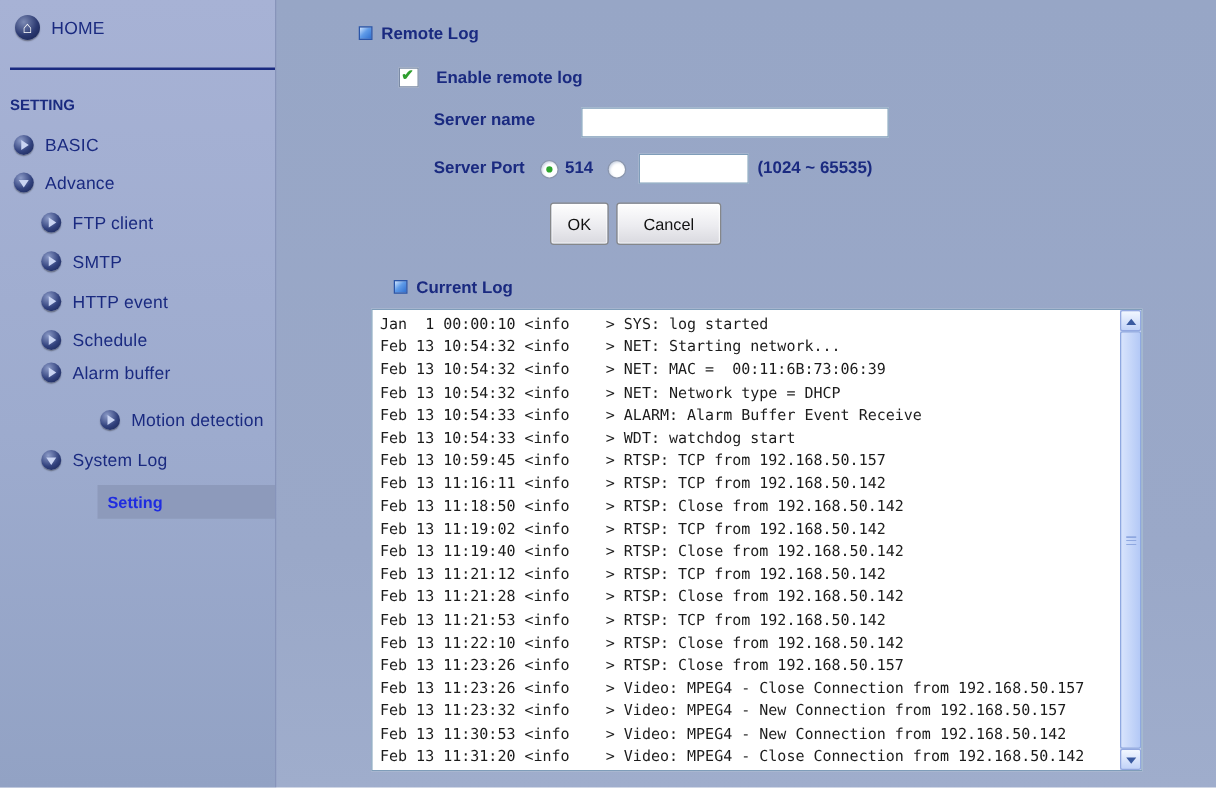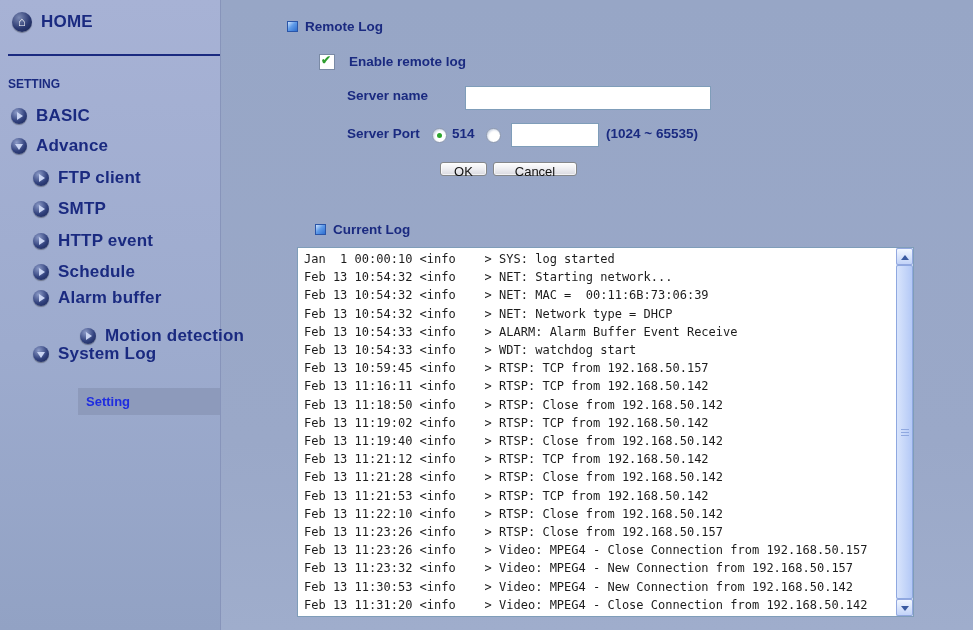--- a/index.html
+++ b/index.html
@@ -4,21 +4,21 @@
 <style>
   html,body{margin:0;padding:0;}
   #app{position:relative;width:973px;height:630px;overflow:hidden;
        background:linear-gradient(180deg,#97a6c6 0%,#9aa8c8 70%,#9fadcc 100%);
        font-family:"Liberation Sans",sans-serif;-webkit-font-smoothing:antialiased;}
   
   .sidebar{position:absolute;left:0;top:0;width:220px;height:630px;
        background:linear-gradient(180deg,#a7b2d5 0%,#9dabce 55%,#92a2c4 100%);
        border-right:1px solid #8794ba;}
   .navrow{position:absolute;display:flex;align-items:center;gap:9px;height:20px;cursor:pointer;}
-  .navlabel{font-size:17px;font-weight:bold;color:#1a2a80;letter-spacing:.2px;white-space:nowrap;}
+  .navlabel{font-size:14px;font-weight:normal;color:#1a2a80;letter-spacing:.2px;white-space:nowrap;}
   .sectionlabel{position:absolute;left:8px;top:77px;font-size:12px;font-weight:bold;color:#1a2a80;}
   .divider{position:absolute;left:8px;top:54px;width:212px;height:2px;background:#1a2a80;}
   .homeicon{width:20px;height:20px;border-radius:50%;flex:0 0 20px;
        background:radial-gradient(circle at 35% 28%,#7c8ab4 0%,#2c3a72 55%,#121d49 100%);
        display:flex;align-items:center;justify-content:center;
        color:#fff;font-size:13px;line-height:20px;box-shadow:0 1px 1px rgba(0,0,0,.35);}
   .rbtn{width:16px;height:16px;border-radius:50%;flex:0 0 16px;position:relative;
        background:radial-gradient(circle at 35% 28%,#8d9cc8 0%,#32427e 55%,#15204f 100%);
        box-shadow:0 1px 1px rgba(0,0,0,.35);}
   .tri-r{position:absolute;left:6px;top:4px;width:0;height:0;
@@ -37,21 +37,21 @@
   .checkbox{position:absolute;left:319px;top:54px;width:14px;height:14px;background:#fff;
        border:1px solid #7a8aa5;cursor:pointer;}
   .checkbox.checked::after{content:"\2714";position:absolute;left:1px;top:-2px;
        font-size:12px;font-weight:bold;color:#2f9e2f;}
   .txtinput{position:absolute;border:1px solid #7f9db9;background:#fff;height:20px;
        font-size:13px;font-family:"Liberation Sans",sans-serif;padding:1px 4px;box-sizing:content-box;}
   .radio{position:absolute;width:13px;height:13px;border-radius:50%;background:#fff;
        border:1px solid #8a96ad;box-shadow:inset 1px 1px 2px #ccd5e4;cursor:pointer;}
   .radio.sel::after{content:"";position:absolute;left:4px;top:4px;width:5px;height:5px;
        border-radius:50%;background:#2da52d;}
-  .btn{position:absolute;height:14px;font-size:13px;color:#111;cursor:pointer;
+  .btn{position:absolute;height:34px;font-size:13px;color:#111;cursor:pointer;
        font-family:"Liberation Sans",sans-serif;
        background:linear-gradient(180deg,#fefefe 0%,#ececf0 55%,#d9d9df 100%);
        border:1px solid #85878a;border-radius:3px;box-shadow:inset 0 0 0 1px #ffffffaa;}
   
   .logbox{position:absolute;left:297px;top:247px;width:617px;height:370px;background:#fff;
        border:1px solid #7f9db9;box-sizing:border-box;overflow:hidden;}
   .loglines{position:absolute;left:0;top:2px;right:17px;bottom:0;padding-left:6px;}
   .logline{font-family:"DejaVu Sans Mono","Liberation Mono",monospace;font-size:12px;
        line-height:18.2px;color:#1c1c1c;white-space:pre;}
   .vscroll{position:absolute;right:0;top:0;width:17px;height:368px;background:#cdd9f4;}
@@ -122,21 +122,21 @@
           <i class="tri-r"></i>
         </span>
       <span class="navlabel">Alarm buffer</span>
     </div>
     <div class="navrow" style="left:33px;top:326px;padding-left:47px;">
       <span class="rbtn">
           <i class="tri-r"></i>
         </span>
       <span class="navlabel">Motion detection</span>
     </div>
-    <div class="navrow" style="left:33px;top:344px;">
+    <div class="navrow" style="left:33px;top:358px;">
       <span class="rbtn">
           <i class="tri-d"></i>
         </span>
       <span class="navlabel">System Log</span>
     </div>
     <div class="active-sub">
       <span>Setting</span>
     </div>
   </div>
 

